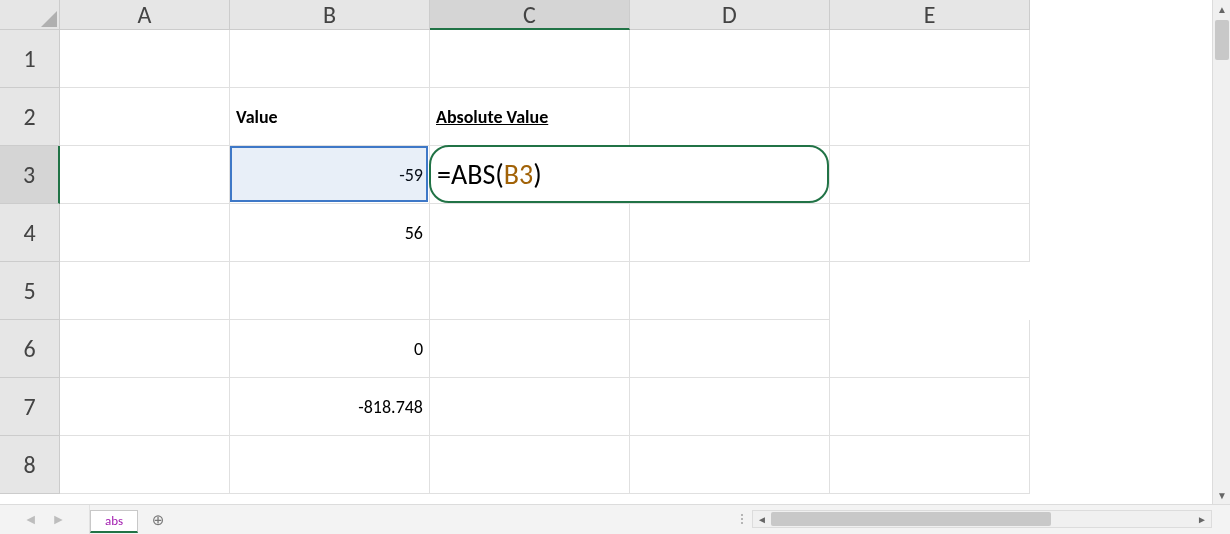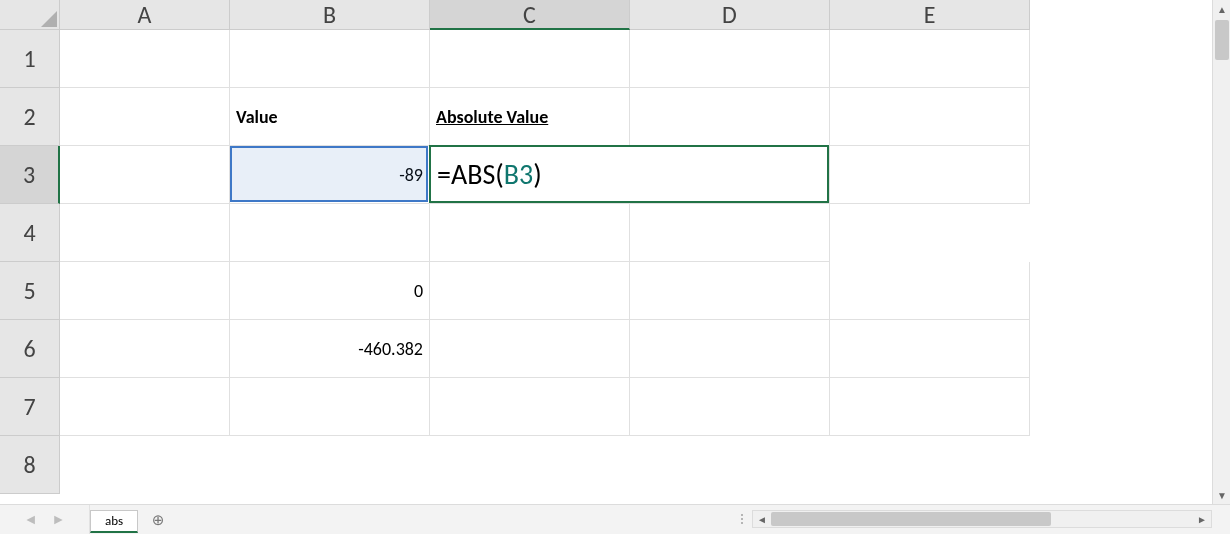--- a/index.html
+++ b/index.html
@@ -14,30 +14,30 @@
   .row-header { width: 60px; background: #e6e6e6; border-right: 1px solid #ccc; border-bottom: 1px solid #ccc; color: #444; font-size: 24px; display:flex; align-items:center; justify-content:center; }
   .row-header.selected { background: #d5d5d5; border-right: 2px solid #217346; }
   .cells { position: absolute; top: 30px; left: 60px; }
   .row { display: flex; }
   .cell { border-right: 1px solid #e0e0e0; border-bottom: 1px solid #e0e0e0; font-size: 18px; padding: 4px 6px; display:flex; align-items:center; background:#fff; overflow:visible; white-space:nowrap; }
   .cell.header-text { font-weight: bold; }
   .cell.num { justify-content:flex-end; }
   .ref-highlight { position:absolute; border:2px solid #3e78c7; background: rgba(62,120,199,0.12); pointer-events:none; }
   .active-cell { position:absolute; border:2px solid #217346; background:#fff; font-size:28px; display:flex; align-items:center; padding:0 6px; }
   .formula-text { color:#000; }
-  .formula-ref { color:#0f766e; }
+  .formula-ref { color:#a16207; }
   .vscroll { position:absolute; top:0; right:0; width:18px; height:504px; background:#f0f0f0; border-left:1px solid #dcdcdc; }
   .vscroll .up, .vscroll .down { position:absolute; left:0; width:18px; height:18px; display:flex; align-items:center; justify-content:center; color:#666; font-size:10px; background:#f0f0f0; }
   .vscroll .up { top:0; }
   .vscroll .down { bottom:0; }
   .vscroll .thumb { position:absolute; left:2px; top:20px; width:14px; height:40px; background:#c8c8c8; border-radius:2px; }
 
   .bottom-bar { position:absolute; left:0; bottom:0; width:1230px; height:30px; background:#f3f3f3; border-top:1px solid #dcdcdc; display:flex; align-items:center; }
   .nav-arrows { width:90px; height:30px; display:flex; align-items:center; justify-content:center; gap:14px; color:#bdbdbd; font-size:14px; border-right:1px solid #e2e2e2; }
-  .sheet-tab { height:23px; margin-top:3px; padding:2px 14px; background:#fff; border:1px solid #c8c8c8; border-bottom:2px solid #217346; font-size:13px; color:#000000; display:flex; align-items:center; }
+  .sheet-tab { height:23px; margin-top:3px; padding:2px 14px; background:#fff; border:1px solid #c8c8c8; border-bottom:2px solid #217346; font-size:13px; color:#a21caf; display:flex; align-items:center; }
   .add-sheet { width:24px; height:24px; margin-left:8px; display:flex; align-items:center; justify-content:center; color:#777; font-size:15px; }
   .hscroll-zone { position:absolute; right:18px; bottom:0; height:30px; display:flex; align-items:center; }
   .hscroll-grip { width:8px; height:28px; display:flex; flex-direction:column; justify-content:center; gap:2px; margin-right:6px; }
   .hscroll-grip span { display:block; width:2px; height:2px; background:#a0a0a0; border-radius:50%; margin:0 auto; }
   .hscroll { width:460px; height:18px; background:#f0f0f0; border:1px solid #dcdcdc; position:relative; display:flex; align-items:center; }
   .hscroll .left, .hscroll .right { width:18px; height:16px; display:flex; align-items:center; justify-content:center; color:#666; font-size:10px; }
   .hscroll .track { flex:1; height:16px; position:relative; }
   .hscroll .thumb { position:absolute; top:1px; left:0; height:14px; width:280px; background:#c8c8c8; border-radius:2px; }
 </style>
 </head>
@@ -73,57 +73,64 @@
       </div>
       <div class="row">
         <div class="cell" style="width: 170px; height: 58px;"></div>
         <div class="cell header-text" style="width: 200px; height: 58px;">Value</div>
         <div class="cell header-text" style="width: 200px; height: 58px; text-decoration: underline;">Absolute Value</div>
         <div class="cell" style="width: 200px; height: 58px;"></div>
         <div class="cell" style="width: 200px; height: 58px;"></div>
       </div>
       <div class="row">
         <div class="cell" style="width: 170px; height: 58px;"></div>
-        <div class="cell num" style="width: 200px; height: 58px;">-89</div>
+        <div class="cell num" style="width: 200px; height: 58px;">-59</div>
+        <div class="cell" style="width: 200px; height: 58px;"></div>
+        <div class="cell" style="width: 200px; height: 58px;"></div>
+        <div class="cell" style="width: 200px; height: 58px;"></div>
+      </div>
+      <div class="row">
+        <div class="cell" style="width: 170px; height: 58px;"></div>
+        <div class="cell num" style="width: 200px; height: 58px;">56</div>
         <div class="cell" style="width: 200px; height: 58px;"></div>
         <div class="cell" style="width: 200px; height: 58px;"></div>
         <div class="cell" style="width: 200px; height: 58px;"></div>
       </div>
       <div class="row">
         <div class="cell" style="width: 170px; height: 58px;"></div>
         <div class="cell" style="width: 200px; height: 58px;"></div>
         <div class="cell" style="width: 200px; height: 58px;"></div>
         <div class="cell" style="width: 200px; height: 58px;"></div>
       </div>
       <div class="row">
         <div class="cell" style="width: 170px; height: 58px;"></div>
         <div class="cell num" style="width: 200px; height: 58px;">0</div>
         <div class="cell" style="width: 200px; height: 58px;"></div>
         <div class="cell" style="width: 200px; height: 58px;"></div>
         <div class="cell" style="width: 200px; height: 58px;"></div>
       </div>
       <div class="row">
         <div class="cell" style="width: 170px; height: 58px;"></div>
-        <div class="cell num" style="width: 200px; height: 58px;">-460.382</div>
+        <div class="cell num" style="width: 200px; height: 58px;">-818.748</div>
         <div class="cell" style="width: 200px; height: 58px;"></div>
         <div class="cell" style="width: 200px; height: 58px;"></div>
         <div class="cell" style="width: 200px; height: 58px;"></div>
       </div>
       <div class="row">
         <div class="cell" style="width: 170px; height: 58px;"></div>
         <div class="cell" style="width: 200px; height: 58px;"></div>
         <div class="cell" style="width: 200px; height: 58px;"></div>
         <div class="cell" style="width: 200px; height: 58px;"></div>
         <div class="cell" style="width: 200px; height: 58px;"></div>
       </div>
     </div>
 
   <div class="ref-highlight" id="ref-highlight" style="left: 230px; top: 146px; width: 198px; height: 56px;"></div>
 
-  <div class="active-cell" id="active-cell" style="left: 429px; top: 145px; width: 400px; height: 58px;">
+  <div class="active-cell" id="active-cell" style="left: 429px; top: 145px; width: 400px; height: 58px; border-radius: 20px;">
     <span class="formula-text">=ABS(</span>
       <span class="formula-ref">B3</span>
       <span class="formula-text">)</span>
   </div>
 
   <div class="vscroll">
     <div class="up">▲</div>
     <div class="thumb"></div>
     <div class="down">▼</div>
   </div>

